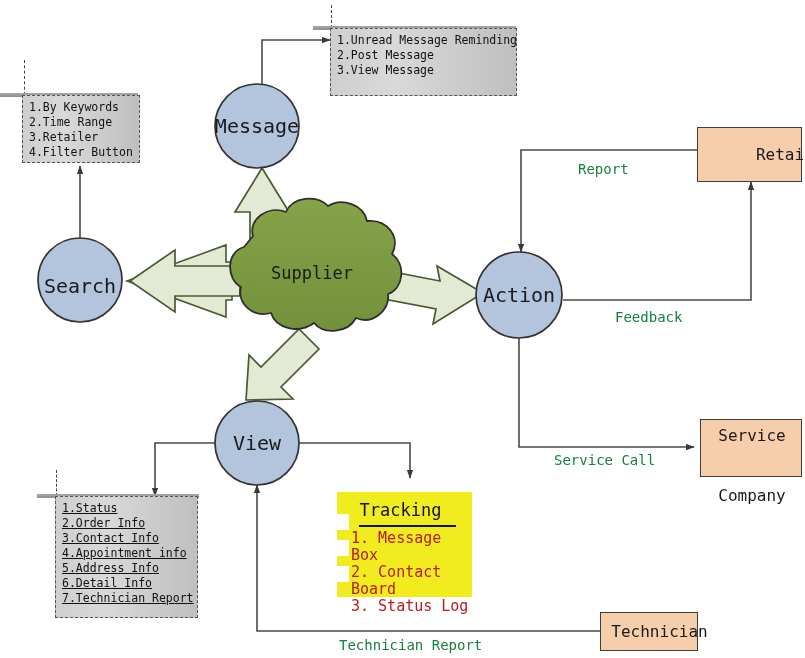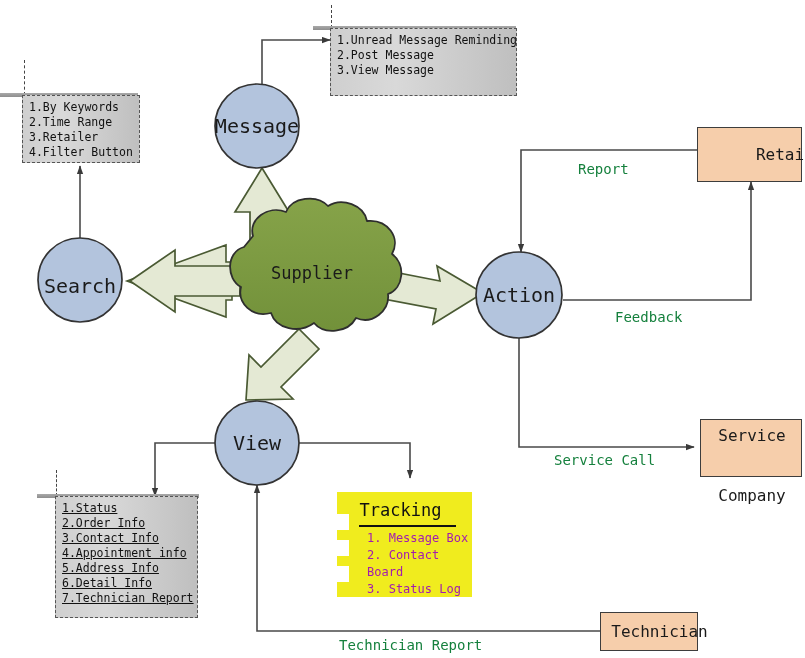--- a/index.html
+++ b/index.html
@@ -67,24 +67,24 @@
     font-size:17px;
     color:#111;
   }
   .tracking-rule{
     position:absolute;
     left:22px;right:16px;top:33px;
     height:2px;background:#111;
   }
   .tracking-list{
     position:absolute;
-    left:30px;top:38px;
-    font-family:"DejaVu Sans Mono","Liberation Mono",monospace;
-    font-size:12px;
-    color:#a21caf;
+    left:14px;top:38px;
+    font-family:"DejaVu Sans Mono","Liberation Mono",monospace;
+    font-size:15px;
+    color:#b91c1c;
     line-height:17px;
   }
   .notch{
     position:absolute;
     width:12px;height:16px;
     background:#ffffff;
   }
 
   
   .ent-box{

